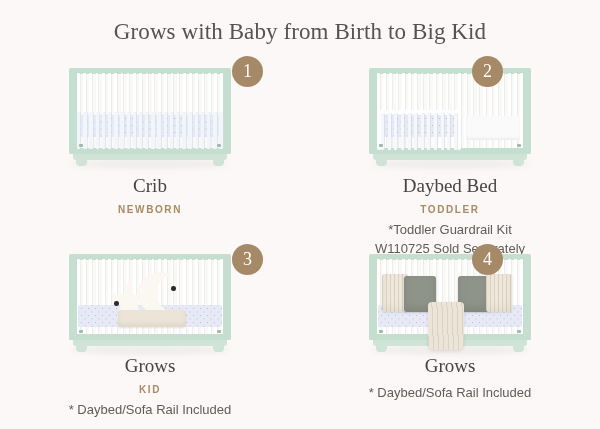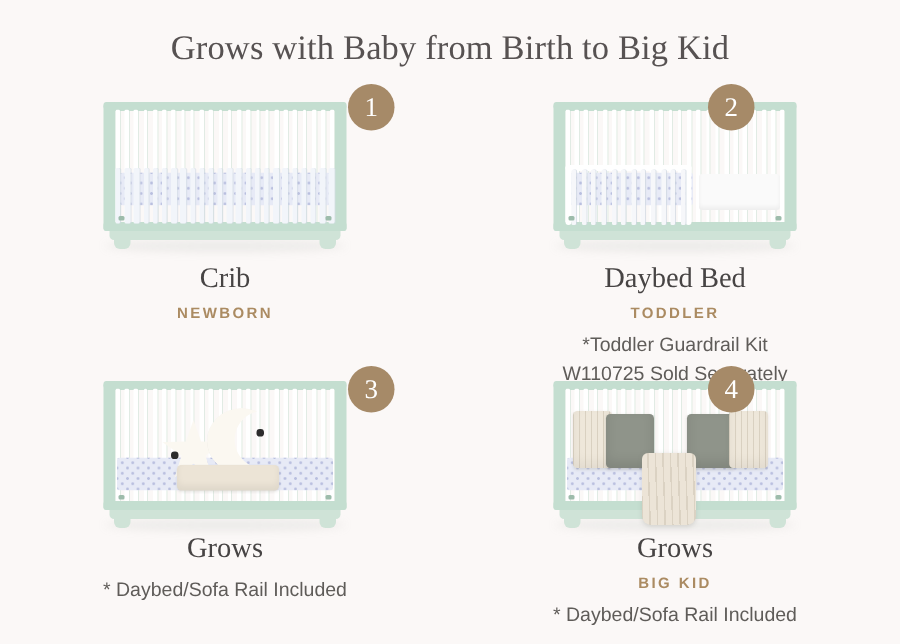--- a/index.html
+++ b/index.html
@@ -577,20 +577,21 @@
           <div class="foot l"></div>
           <div class="foot r"></div>
 
           <div class="hw" style="left:13px; top:76px;"></div>
           <div class="hw" style="right:13px; top:76px;"></div>
         </div>
       </div>
 
       <div class="caption">
         <div class="cap-title">Grows</div>
+        <div class="cap-stage">KID</div>
         <div class="cap-note">* Daybed/Sofa Rail Included</div>
       </div>
     </div>
 
     <div class="panel bottom">
       <div class="stage">
 
         <div class="badge b4">4</div>
 
         <div class="crib-wrap">
@@ -642,19 +643,18 @@
           <div class="foot l"></div>
           <div class="foot r"></div>
 
           <div class="hw" style="left:13px; top:76px;"></div>
           <div class="hw" style="right:13px; top:76px;"></div>
         </div>
       </div>
 
       <div class="caption">
         <div class="cap-title">Grows</div>
-        <div class="cap-stage">BIG KID</div>
         <div class="cap-note">* Daybed/Sofa Rail Included</div>
       </div>
     </div>
 
   </div>
 </div>
 
 </body></html>

